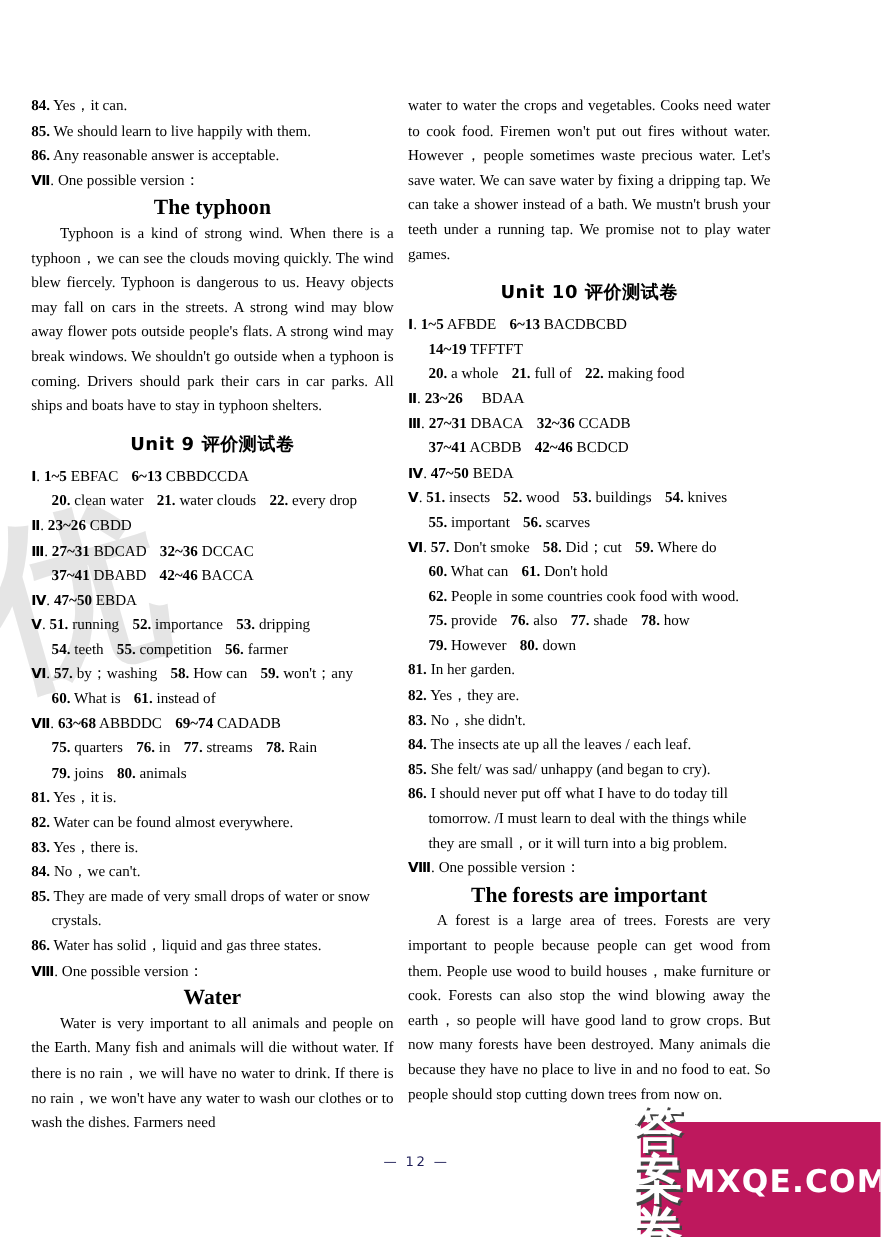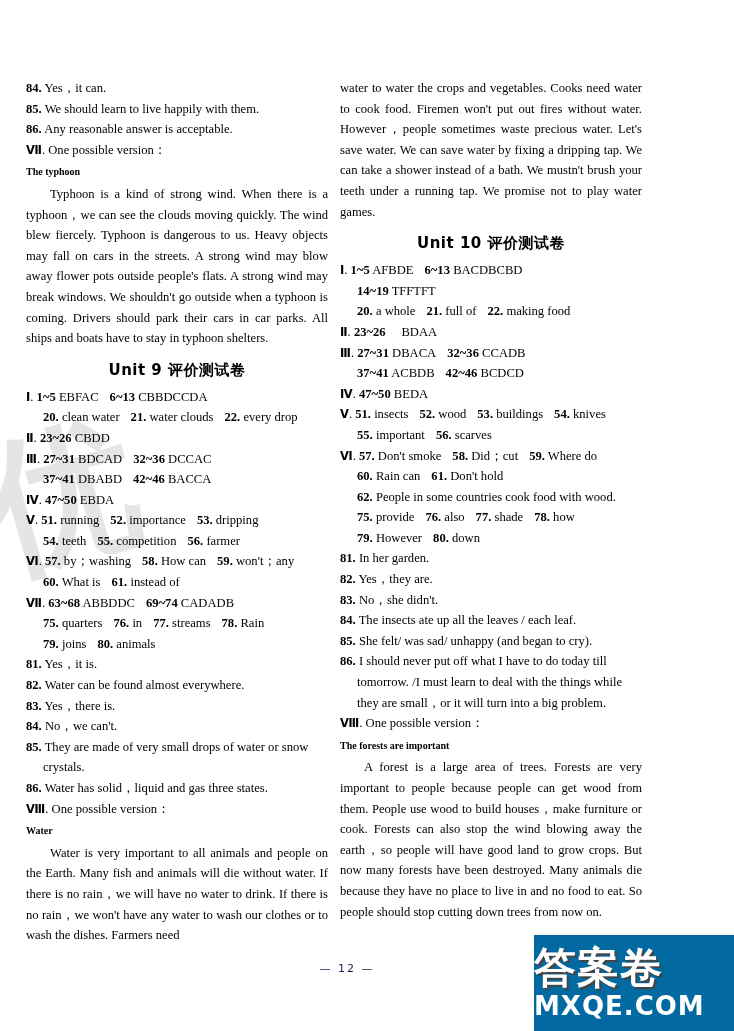--- a/index.html
+++ b/index.html
@@ -37,24 +37,24 @@
     pointer-events: none;
     line-height: 1;
     white-space: nowrap;
   }
   .wm-brand {
     position: absolute;
     right: 0px;
     bottom: 0px;
     width: 200px;
     height: 96px;
-    background: #0369a1;
+    background: #be185d;
     display: flex;
-    flex-direction: column;
-    align-items: flex-start;
+    flex-direction: row;
+    align-items: center;
     justify-content: center;
     pointer-events: none;
     user-select: none;
   }
   .wm-brand .cn {
     font-family: "DejaVu Sans", sans-serif;
     font-size: 42px;
     font-weight: bold;
     color: #ffffff;
     letter-spacing: 1px;
@@ -116,23 +116,23 @@
     font-weight: bold;
     font-size: 15px;
     margin: 12px 0 7px 0;
     letter-spacing: 0.5px;
     font-family: "DejaVu Sans", sans-serif;
   }
   .unit-title .cn { font-size: 15px; }
 
   
   .comp-title {
-    text-align: left;
-    font-weight: bold;
-    font-size: 10px;
+    text-align: center;
+    font-weight: bold;
+    font-size: 18px;
     margin: 2px 0 1px 0;
     line-height: 20.6px;
   }
 
   
   .para {
     font-size: 12.6px;
     line-height: 20.6px;
     text-align: justify;
     text-align-last: left;
@@ -227,21 +227,21 @@
           <div class="ansline"><span class="rn">Ⅰ</span><span>.</span> <span class="num">1~5</span> <span>AFBDE</span><span class="gap"></span><span class="num">6~13</span> <span>BACDBCBD</span></div>
           <div class="ansline ind"><span class="num">14~19</span> <span>TFFTFT</span></div>
           <div class="ansline ind"><span class="num">20.</span> <span>a whole</span><span class="gap"></span><span class="num">21.</span> <span>full of</span><span class="gap"></span><span class="num">22.</span> <span>making food</span></div>
           <div class="ansline"><span class="rn">Ⅱ</span><span>.</span> <span class="num">23~26</span> <span>　BDAA</span></div>
           <div class="ansline"><span class="rn">Ⅲ</span><span>.</span> <span class="num">27~31</span> <span>DBACA</span><span class="gap"></span><span class="num">32~36</span> <span>CCADB</span></div>
           <div class="ansline ind"><span class="num">37~41</span> <span>ACBDB</span><span class="gap"></span><span class="num">42~46</span> <span>BCDCD</span></div>
           <div class="ansline"><span class="rn">Ⅳ</span><span>.</span> <span class="num">47~50</span> <span>BEDA</span></div>
           <div class="ansline"><span class="rn">Ⅴ</span><span>.</span> <span class="num">51.</span> <span>insects</span><span class="gap"></span><span class="num">52.</span> <span>wood</span><span class="gap"></span><span class="num">53.</span> <span>buildings</span><span class="gap"></span><span class="num">54.</span> <span>knives</span></div>
           <div class="ansline ind"><span class="num">55.</span> <span>important</span><span class="gap"></span><span class="num">56.</span> <span>scarves</span></div>
           <div class="ansline"><span class="rn">Ⅵ</span><span>.</span> <span class="num">57.</span> <span>Don't smoke</span><span class="gap"></span><span class="num">58.</span> <span>Did；cut</span><span class="gap"></span><span class="num">59.</span> <span>Where do</span></div>
-          <div class="ansline ind"><span class="num">60.</span> <span>Rain can</span><span class="gap"></span><span class="num">61.</span> <span>Don't hold</span></div>
+          <div class="ansline ind"><span class="num">60.</span> <span>What can</span><span class="gap"></span><span class="num">61.</span> <span>Don't hold</span></div>
           <div class="ansline ind"><span class="num">62.</span> <span>People in some countries cook food with wood.</span></div>
           <div class="ansline ind"><span class="num">75.</span> <span>provide</span><span class="gap"></span><span class="num">76.</span> <span>also</span><span class="gap"></span><span class="num">77.</span> <span>shade</span><span class="gap"></span><span class="num">78.</span> <span>how</span></div>
           <div class="ansline ind"><span class="num">79.</span> <span>However</span><span class="gap"></span><span class="num">80.</span> <span>down</span></div>
         </div>
 
       <div id="right-long-answers">
           <div class="qa"><span class="num">81.</span> <span>In her garden.</span></div>
           <div class="qa"><span class="num">82.</span> <span>Yes，they are.</span></div>
           <div class="qa"><span class="num">83.</span> <span>No，she didn't.</span></div>
           <div class="qa"><span class="num">84.</span> <span>The insects ate up all the leaves / each leaf.</span></div>

